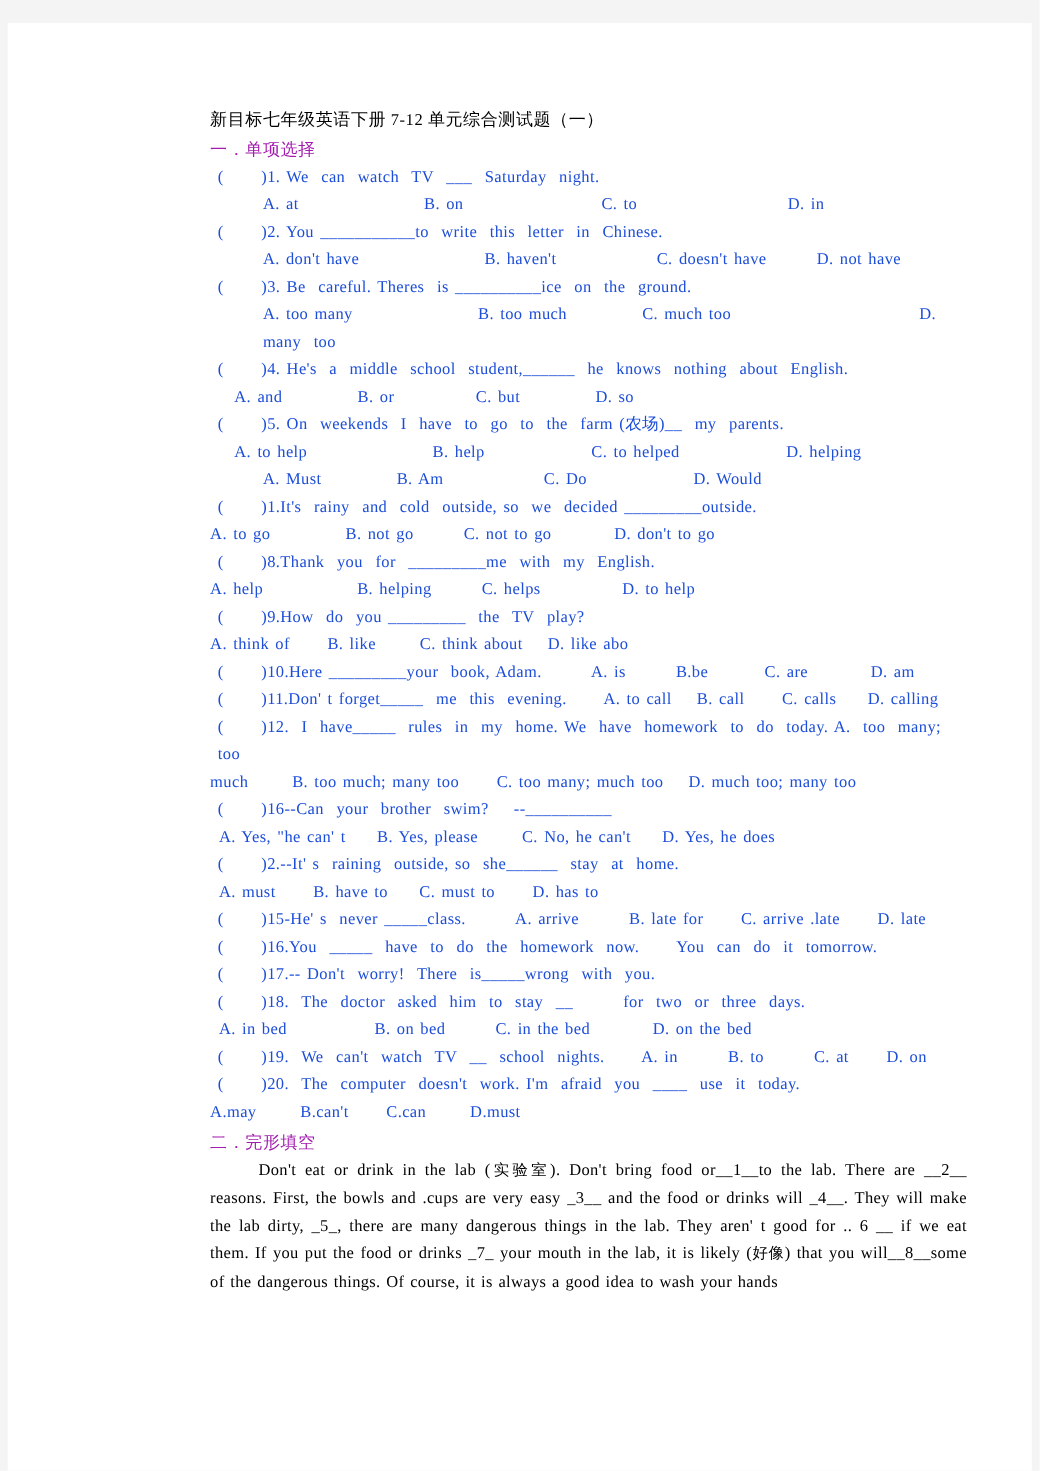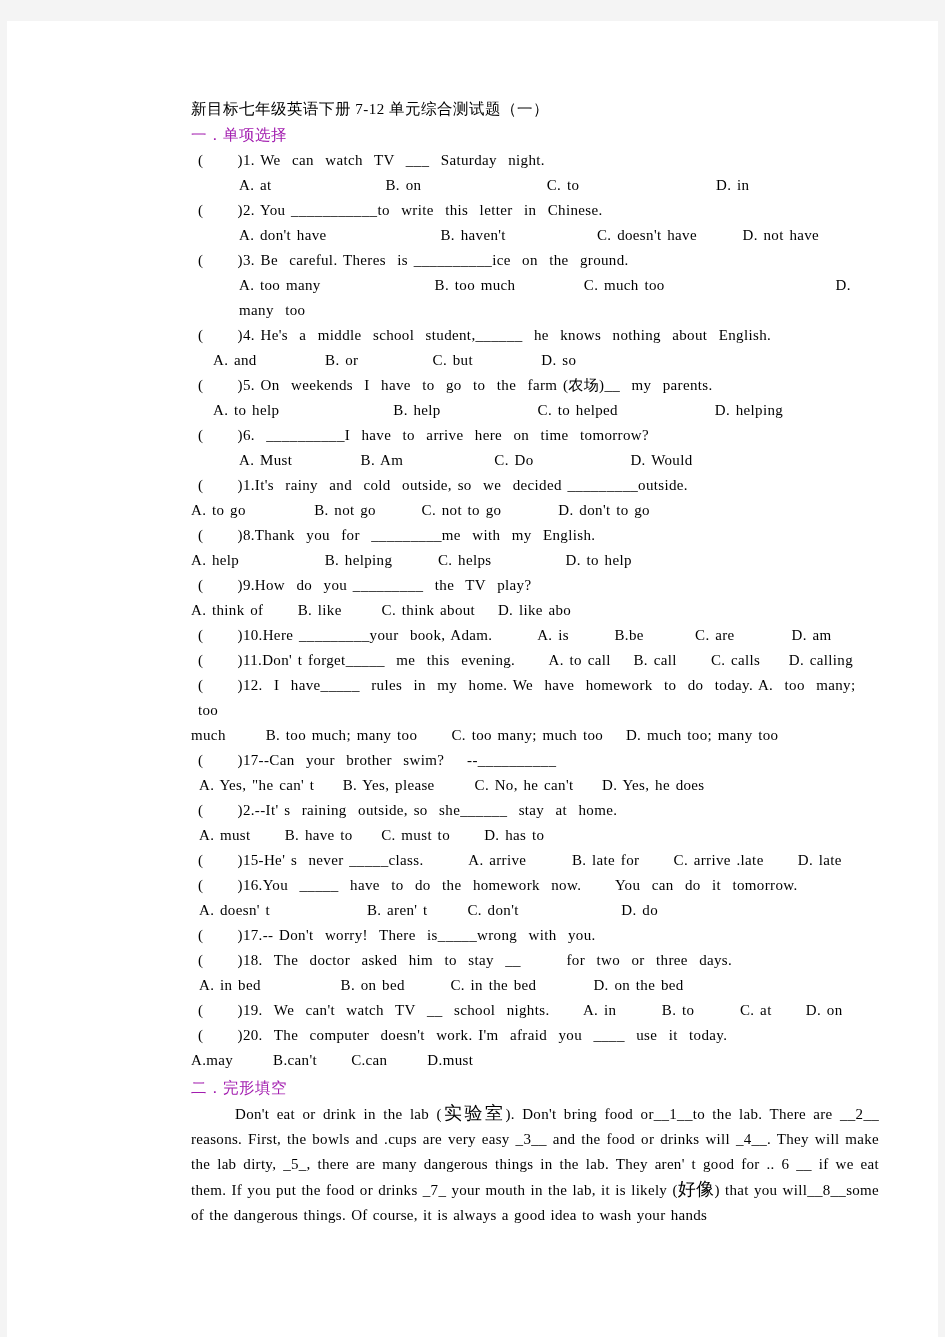--- a/index.html
+++ b/index.html
@@ -28,21 +28,21 @@
     top: 75px;
     width: 688px;
     margin-left: 44px;
   }
 
   
   .ln {
     font-family: "Liberation Serif", "DejaVu Serif", serif;
     font-size: 15px;
     line-height: 25px;
-    color: #000000;
+    color: #1d4ed8;
     white-space: pre-wrap;
     letter-spacing: 0.35px;
     word-spacing: 1.6px;
   }
   .cn {
     font-family: "DejaVu Sans", "Liberation Sans", sans-serif;
     font-size: 15.5px;
     line-height: 26px;
     color: #a21caf;
     letter-spacing: 0.5px;
@@ -75,22 +75,22 @@
     color: #000;
     text-align: justify;
     text-align-last: left;
     width: 688px;
     letter-spacing: 0.3px;
     word-spacing: 1.2px;
     text-indent: 44px;
     margin: 0;
   }
   .para .hz {
-    font-family: Liberation Sans, sans-serif;
-    font-size: 18px;
+    font-family: Liberation Mono, monospace;
+    font-size: 14px;
   }
   .sec-head {
     margin-top: 2px;
   }
 </style>
 </head>
 <body>
 
 <div class="page">
   <div class="content">
@@ -103,39 +103,37 @@
         <div class="ln q">(      )1. We  can  watch  TV  ___  Saturday  night.</div>
         <div class="ln opt-a">A. at                    B. on                      C. to                        D. in</div>
         <div class="ln q">(      )2. You ___________to  write  this  letter  in  Chinese.</div>
         <div class="ln opt-a">A. don't have                    B. haven't                C. doesn't have        D. not have</div>
         <div class="ln q">(      )3. Be  careful. Theres  is __________ice  on  the  ground.</div>
         <div class="ln opt-a">A. too many                    B. too much            C. much too                              D. many  too</div>
         <div class="ln q">(      )4. He's  a  middle  school  student,______  he  knows  nothing  about  English.</div>
         <div class="ln opt-c">A. and            B. or             C. but            D. so</div>
         <div class="ln q">(      )5. On  weekends  I  have  to  go  to  the  farm (农场)__  my  parents.</div>
         <div class="ln opt-c">A. to help                    B. help                 C. to helped                 D. helping</div>
-        <div class="ln q">(      )6.  __________I  have  to  arrive  here  on  time  tomorrow?</div>
         <div class="ln opt-a">A. Must            B. Am                C. Do                 D. Would</div>
         <div class="ln q">(      )1.It's  rainy  and  cold  outside, so  we  decided _________outside.</div>
         <div class="ln opt-e">A. to go            B. not go        C. not to go          D. don't to go</div>
         <div class="ln q">(      )8.Thank  you  for  _________me  with  my  English.</div>
         <div class="ln opt-e">A. help               B. helping        C. helps             D. to help</div>
         <div class="ln q">(      )9.How  do  you _________  the  TV  play?</div>
         <div class="ln opt-e">A. think of      B. like       C. think about    D. like abo</div>
         <div class="ln q">(      )10.Here _________your  book, Adam.        A. is        B.be         C. are          D. am</div>
         <div class="ln q">(      )11.Don' t forget_____  me  this  evening.      A. to call    B. call      C. calls     D. calling</div>
         <div class="ln q">(      )12.  I  have_____  rules  in  my  home. We  have  homework  to  do  today. A.  too  many;  too</div>
         <div class="ln opt-e">much       B. too much; many too      C. too many; much too    D. much too; many too</div>
-        <div class="ln q">(      )17--Can  your  brother  swim?    --__________</div>
+        <div class="ln q">(      )16--Can  your  brother  swim?    --__________</div>
         <div class="ln opt-d">A. Yes, "he can' t     B. Yes, please       C. No, he can't     D. Yes, he does</div>
         <div class="ln q">(      )2.--It' s  raining  outside, so  she______  stay  at  home.</div>
         <div class="ln opt-d">A. must      B. have to     C. must to      D. has to</div>
         <div class="ln q">(      )15-He' s  never _____class.        A. arrive        B. late for      C. arrive .late      D. late</div>
         <div class="ln q">(      )16.You  _____  have  to  do  the  homework  now.      You  can  do  it  tomorrow.</div>
-        <div class="ln opt-d">A. doesn' t                 B. aren' t       C. don't                  D. do</div>
         <div class="ln q">(      )17.-- Don't  worry!  There  is_____wrong  with  you.</div>
         <div class="ln q">(      )18.  The  doctor  asked  him  to  stay  __        for  two  or  three  days.</div>
         <div class="ln opt-d">A. in bed              B. on bed        C. in the bed          D. on the bed</div>
         <div class="ln q">(      )19.  We  can't  watch  TV  __  school  nights.      A. in        B. to        C. at      D. on</div>
         <div class="ln q">(      )20.  The  computer  doesn't  work. I'm  afraid  you  ____  use  it  today.</div>
         <div class="ln opt-e">A.may       B.can't      C.can       D.must</div>
       </div>
 
     <div class="cn sec-head" id="sec2head">二．完形填空</div>
 

